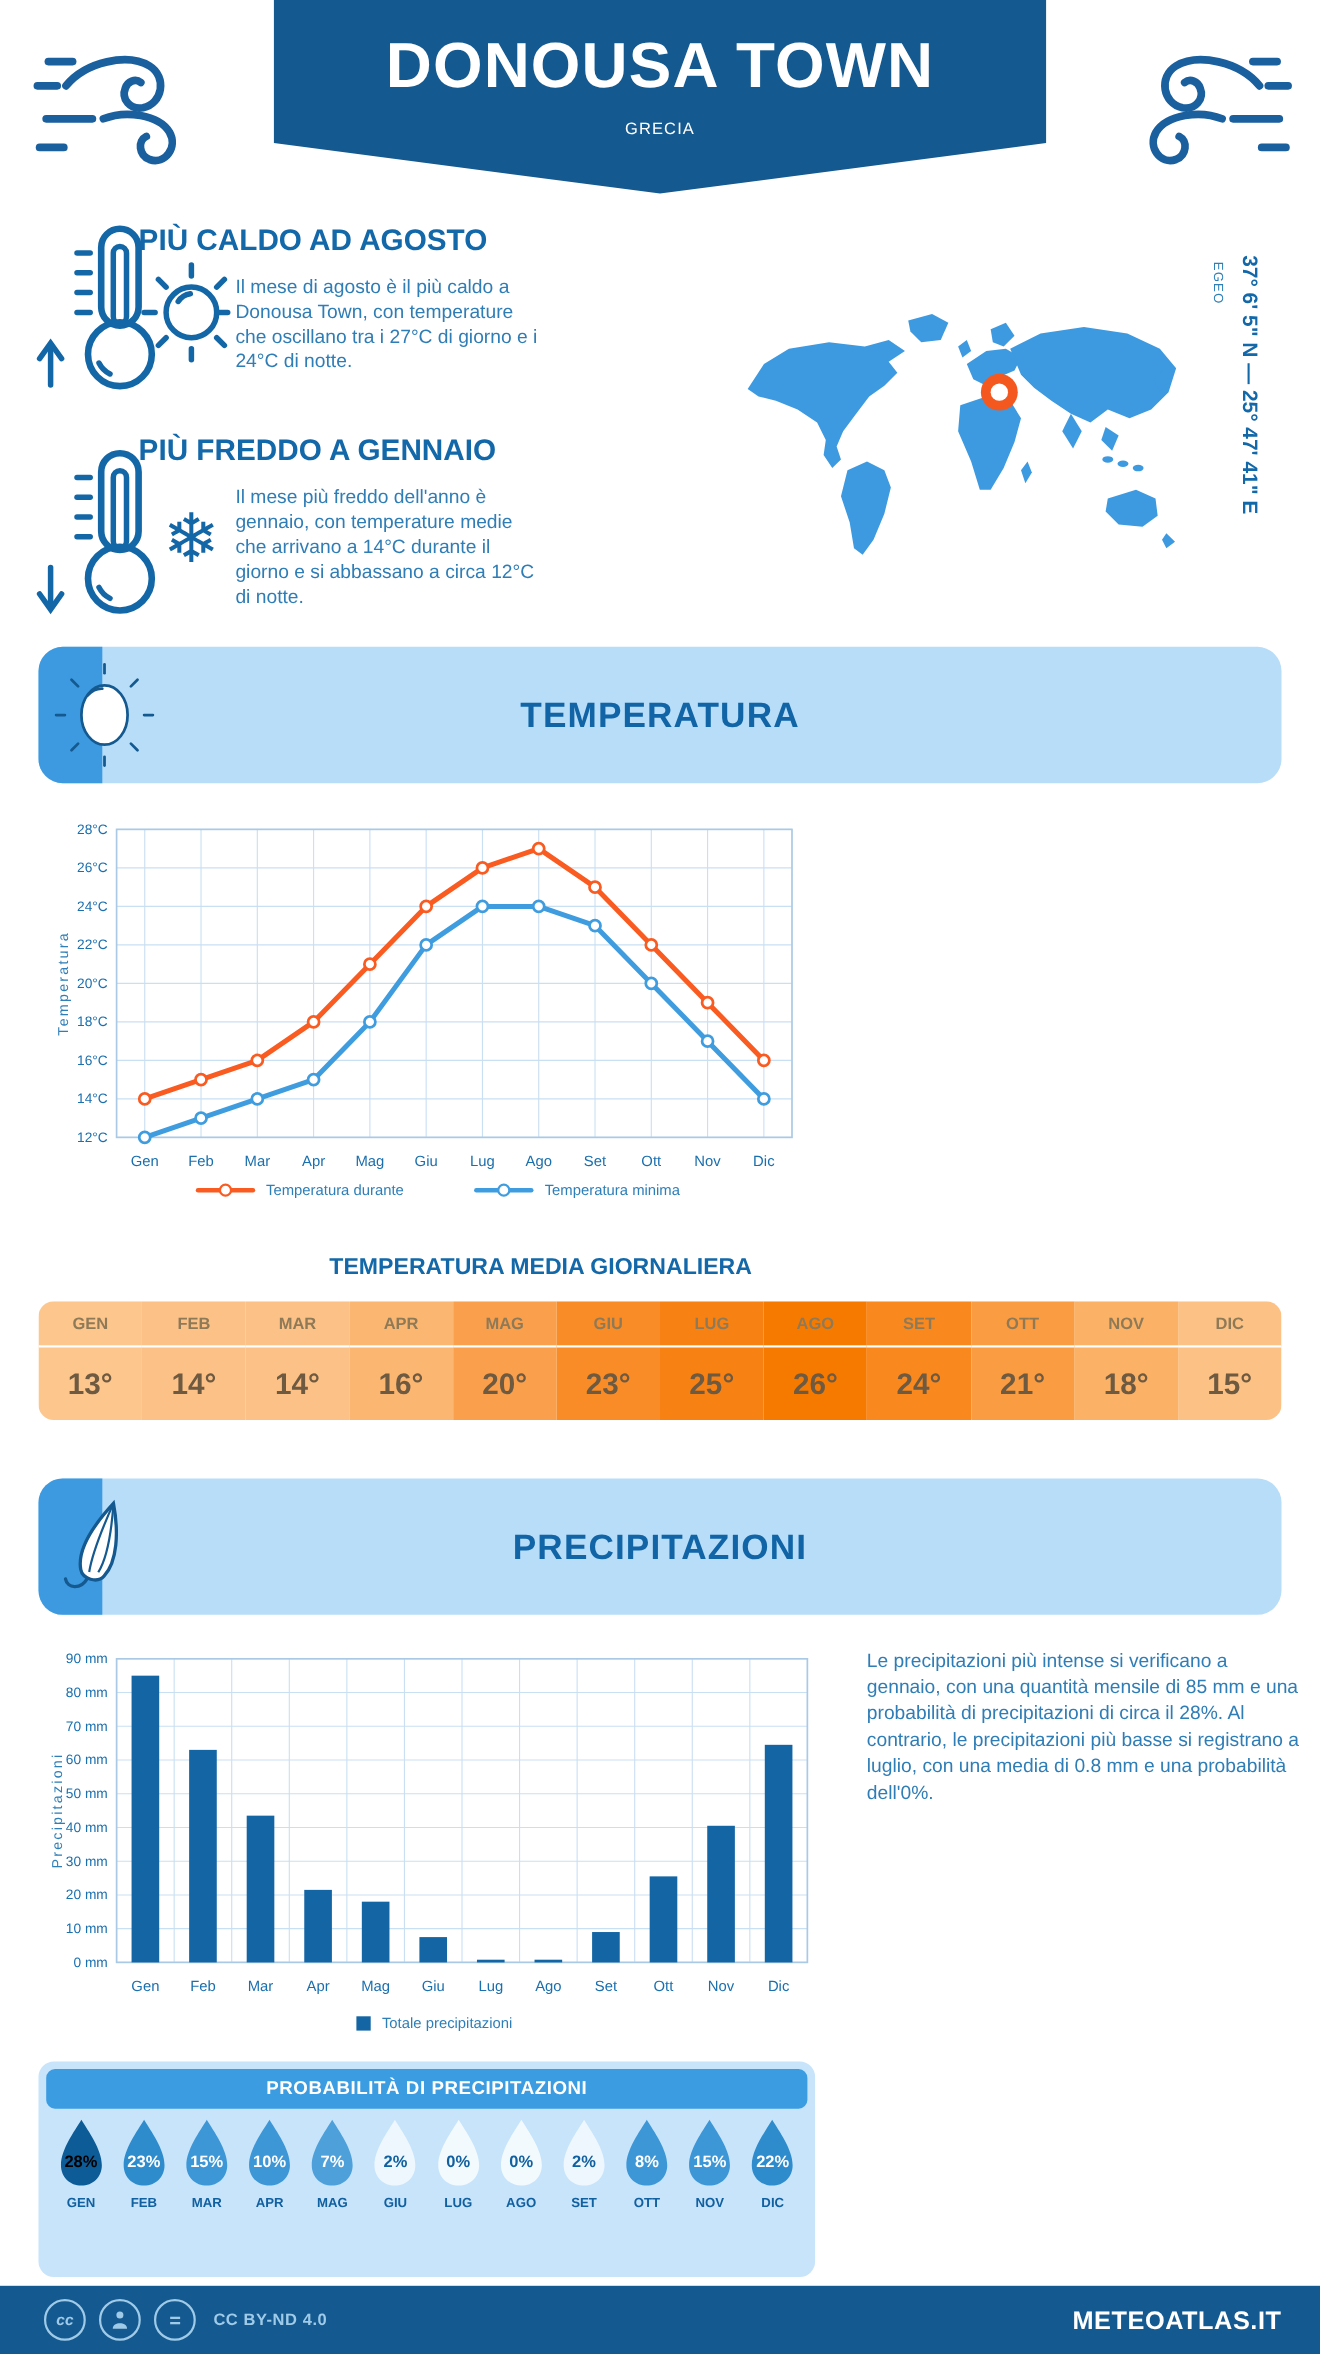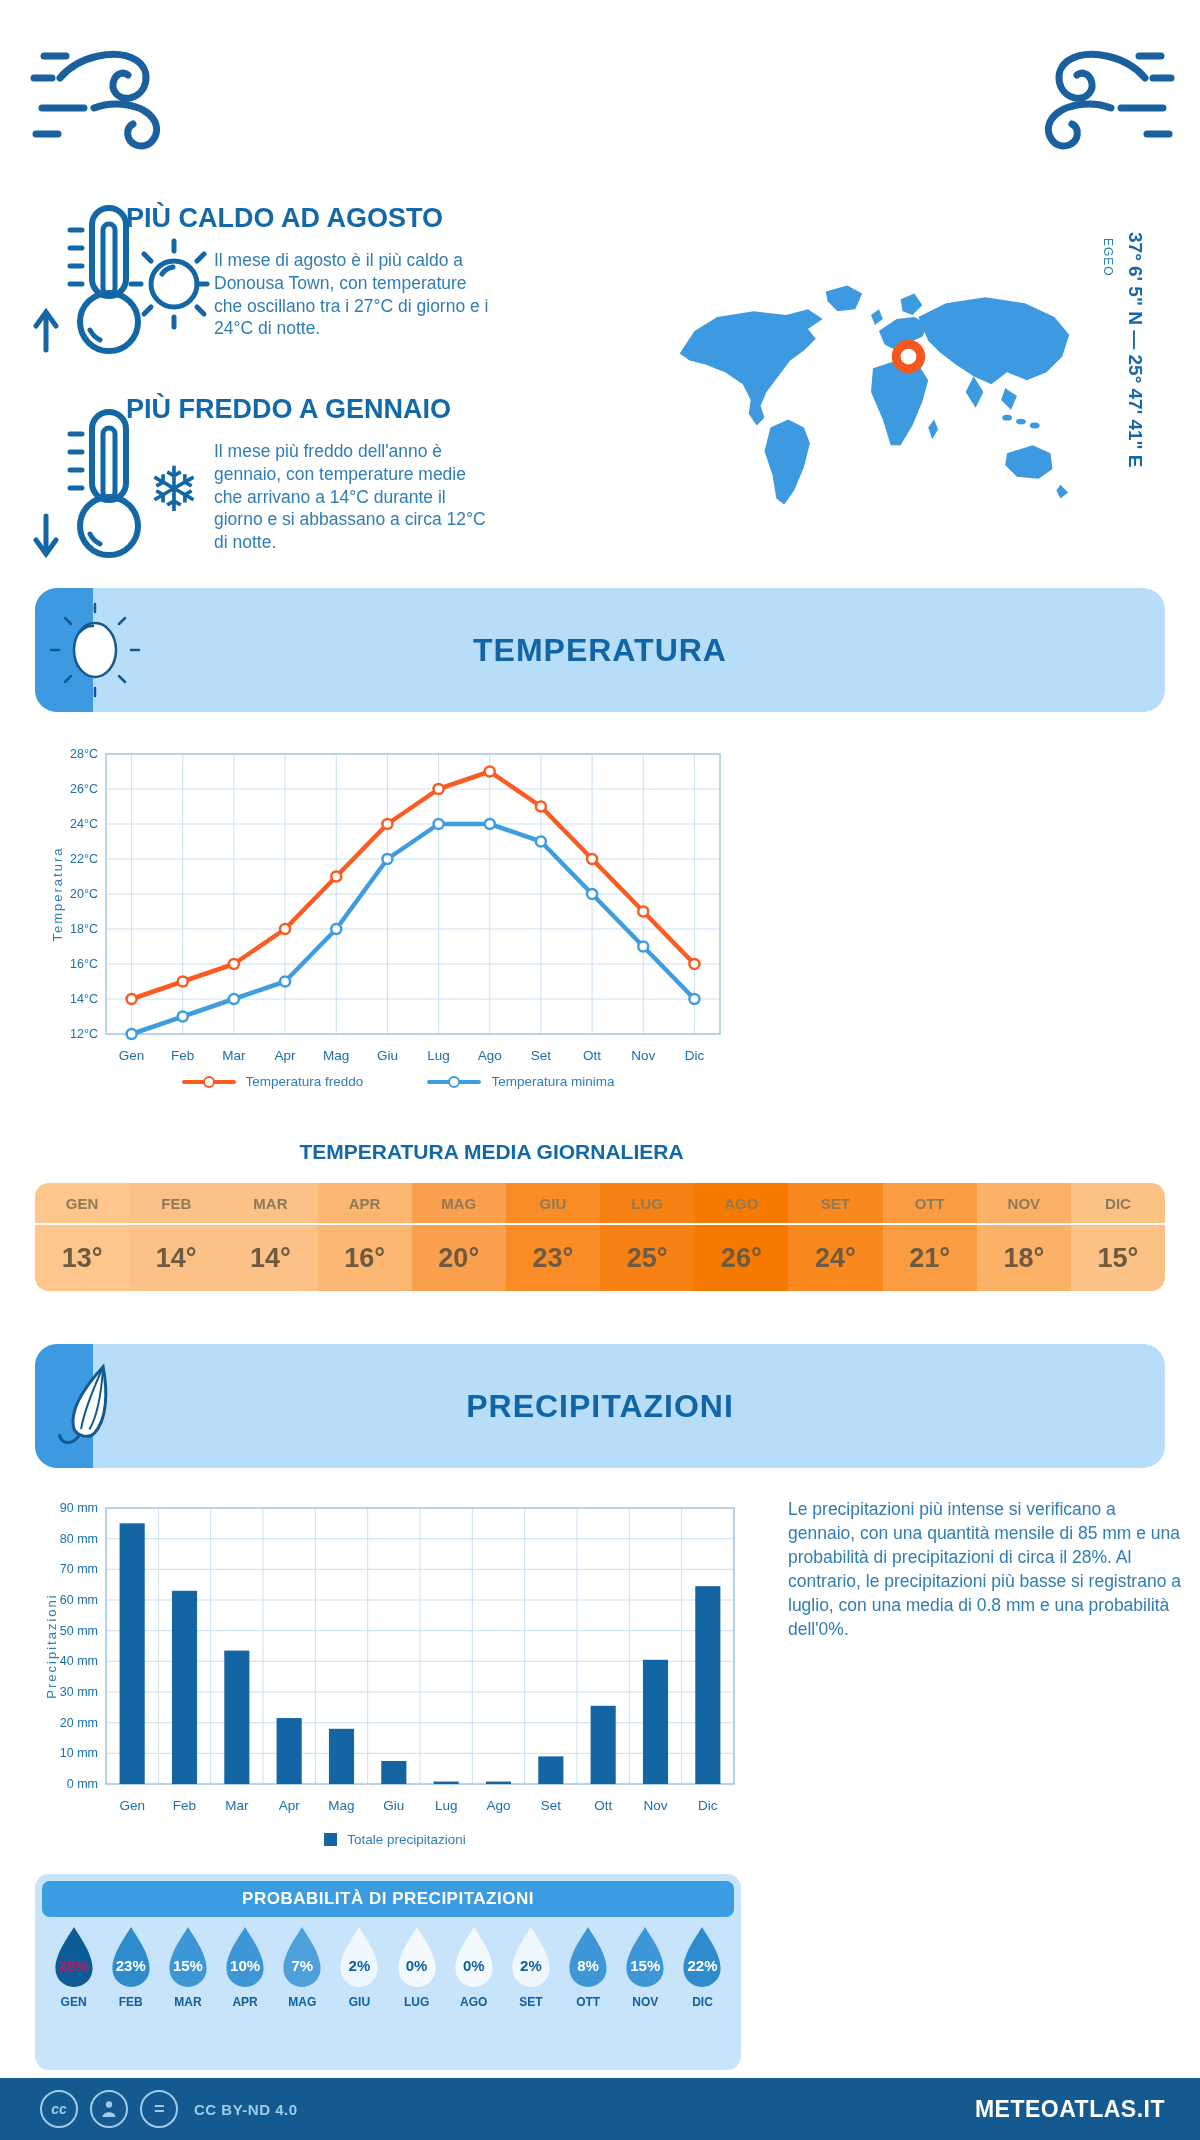--- a/index.html
+++ b/index.html
@@ -103,20 +103,24 @@
     <g fill="none" stroke="#1a5f9e" stroke-width="7" stroke-linecap="round" transform="scale(-1,1) translate(-165,0)">
       <path d="M18 40 H40"></path>
       <path d="M8 62 H26"></path>
       <path d="M34 62 C52 40 90 32 110 44 C126 54 122 78 104 82 C92 84 84 74 88 64 C90 58 97 55 102 59"></path>
       <path d="M16 92 H58"></path>
       <path d="M68 92 C88 84 118 88 128 104 C136 118 124 134 110 129 C100 125 99 112 107 108"></path>
       <path d="M10 118 H32"></path>
     </g>
   </svg>
 
+  <div class="banner">
+    <h1>DONOUSA TOWN</h1>
+    <div class="subtitle">GRECIA</div>
+  </div>
 
   <svg class="hl-icon" style="left:24px;top:192px;" width="190" height="170" viewBox="0 0 190 170">
     <g fill="none" stroke="#1467a6" stroke-width="5" stroke-linecap="round">
       <path d="M22 158 V122"></path>
         <path d="M12 134 L22 120 L32 134"></path>
       <path d="M46 38 H58"></path>
         <path d="M46 56 H58"></path>
         <path d="M46 74 H58"></path>
         <path d="M46 92 H58"></path>
       <rect x="68" y="16" width="34" height="88" rx="17" stroke-width="6"></rect>
@@ -274,21 +278,21 @@
         <circle cx="544.0833333333333" cy="154" r="5" fill="#fff" stroke="#3f9ddf" stroke-width="2.5"></circle>
         <circle cx="595.25" cy="206.5" r="5" fill="#fff" stroke="#3f9ddf" stroke-width="2.5"></circle>
         <circle cx="646.4166666666666" cy="259" r="5" fill="#fff" stroke="#3f9ddf" stroke-width="2.5"></circle>
         <text x="14" y="154" fill="#2e7fb8" font-size="13" text-anchor="middle" letter-spacing="2" transform="rotate(-90 14 154)">Temperatura</text>
       </svg></div>
   <div class="legend" style="left:48px;top:1074px;width:700px;">
       <div class="lg-item">
         <span class="lg-line" style="background: rgb(249, 91, 32);">
           <span class="lg-dot" style="border-color: rgb(249, 91, 32);"></span>
         </span>
-        <span>Temperatura freddo</span>
+        <span>Temperatura durante</span>
       </div>
       <div class="lg-item">
         <span class="lg-line" style="background: rgb(63, 157, 223);">
           <span class="lg-dot" style="border-color: rgb(63, 157, 223);"></span>
         </span>
         <span>Temperatura minima</span>
       </div>
     </div>
 
 
@@ -428,21 +432,21 @@
     <p>Le precipitazioni più intense si verificano a gennaio, con una quantità mensile di 85 mm e una probabilità di precipitazioni di circa il 28%. Al contrario, le precipitazioni più basse si registrano a luglio, con una media di 0.8 mm e una probabilità dell'0%.</p>
   </div>
 
   <div class="prob-box">
     <div class="prob-header">PROBABILITÀ DI PRECIPITAZIONI</div>
     <div class="drops-row">
         <div class="drop-item">
           <svg width="46" height="64" viewBox="0 0 44 62">
             <path d="M22 1 C16 11 4 27 4 41 C4 51.5 12 59 22 59 C32 59 40 51.5 40 41 C40 27 28 11 22 1 Z" fill="#0d5b97"></path>
           </svg>
-          <span class="drop-value" style="color: #be185d;">28%</span>
+          <span class="drop-value" style="color: #000000;">28%</span>
           <span class="drop-month">GEN</span>
         </div>
         <div class="drop-item">
           <svg width="46" height="64" viewBox="0 0 44 62">
             <path d="M22 1 C16 11 4 27 4 41 C4 51.5 12 59 22 59 C32 59 40 51.5 40 41 C40 27 28 11 22 1 Z" fill="#2e8ccd"></path>
           </svg>
           <span class="drop-value" style="color: rgb(255, 255, 255);">23%</span>
           <span class="drop-month">FEB</span>
         </div>
         <div class="drop-item">

